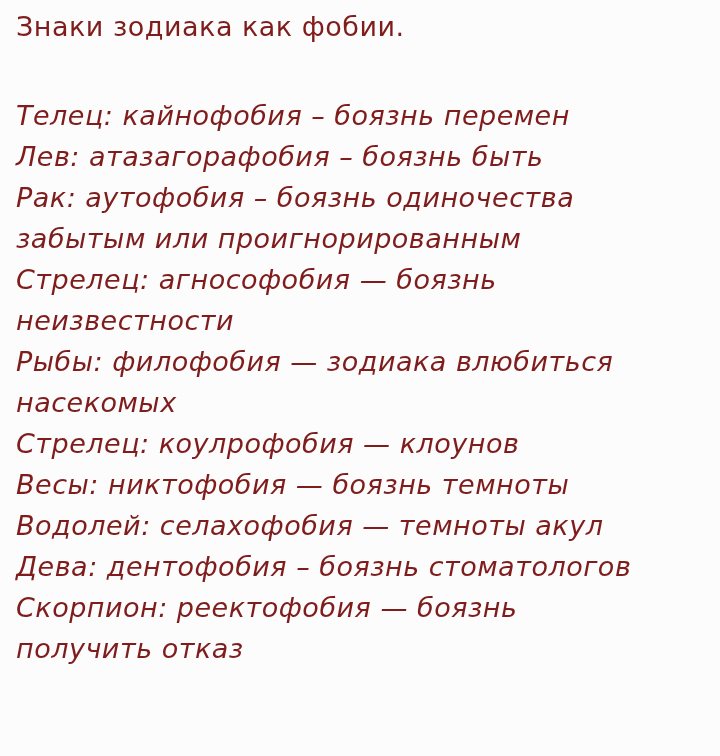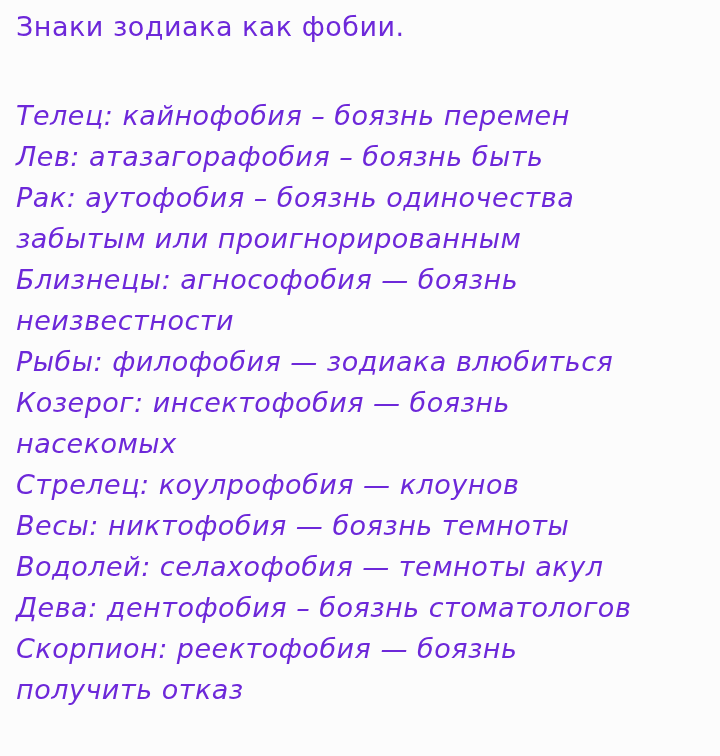--- a/index.html
+++ b/index.html
@@ -35,31 +35,30 @@
     font-size: 27px;
     line-height: 41px;
     letter-spacing: 0.5px;
     white-space: nowrap;
     font-style: italic;
   }
 </style>
 </head>
 <body style="background: rgb(252, 252, 252);">
 
-<div class="page" style="color: #6d28d9; padding-left: 16px;">
+<div class="page" style="color: #7f1d1d; padding-left: 16px;">
   <h1 class="title">Знаки зодиака как фобии.</h1>
   <div class="phobia-lines">
       <div class="line">Телец: кайнофобия – боязнь перемен</div>
       <div class="line">Лев: атазагорафобия – боязнь быть</div>
       <div class="line">Рак: аутофобия – боязнь одиночества</div>
       <div class="line">забытым или проигнорированным</div>
-      <div class="line">Близнецы: агнософобия — боязнь</div>
+      <div class="line">Стрелец: агнософобия — боязнь</div>
       <div class="line">неизвестности</div>
       <div class="line">Рыбы: филофобия — зодиака влюбиться</div>
-      <div class="line">Козерог: инсектофобия — боязнь</div>
       <div class="line">насекомых</div>
       <div class="line">Стрелец: коулрофобия — клоунов</div>
       <div class="line">Весы: никтофобия — боязнь темноты</div>
       <div class="line">Водолей: селахофобия — темноты акул</div>
       <div class="line">Дева: дентофобия – боязнь стоматологов</div>
       <div class="line">Скорпион: реектофобия — боязнь</div>
       <div class="line">получить отказ</div>
     </div>
 </div>
 

